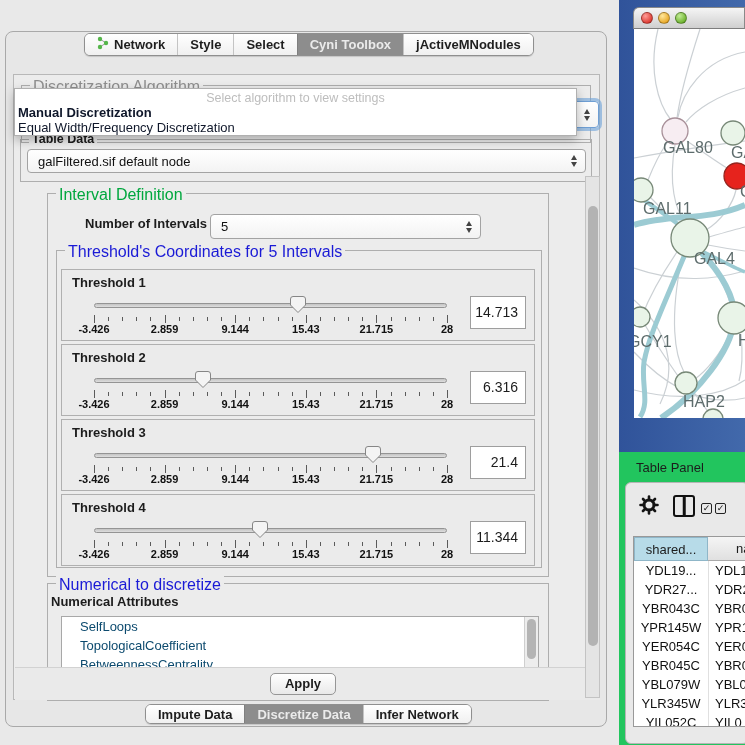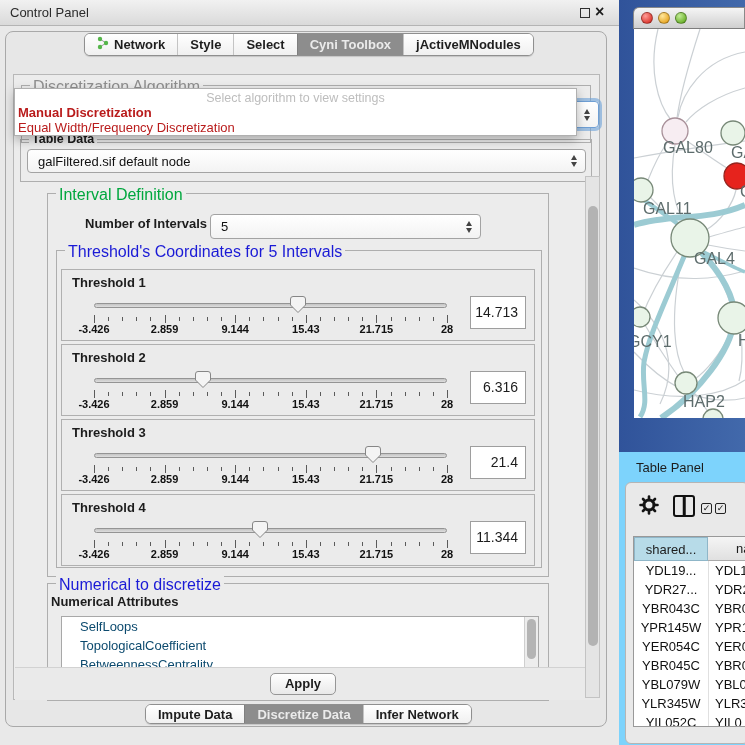--- a/index.html
+++ b/index.html
@@ -37,21 +37,21 @@
   .combo { position:absolute; background:linear-gradient(#ffffff,#f3f3f3); border:1px solid #a3a3a3; border-radius:4px;
     font-size:13px; color:#111; display:flex; align-items:center; padding-left:10px; }
   .stepper { position:absolute; right:7px; top:50%; transform:translateY(-50%); width:7px; height:12px; }
   .stepper .up { position:absolute; top:0; left:0; width:0; height:0; border-left:3.5px solid transparent; border-right:3.5px solid transparent; border-bottom:5px solid #444; }
   .stepper .dn { position:absolute; bottom:0; left:0; width:0; height:0; border-left:3.5px solid transparent; border-right:3.5px solid transparent; border-top:5px solid #444; }
   .combo-focus { box-shadow:0 0 0 3px rgba(108,162,216,.6); border:1px solid #6f9fd4; z-index:5; }
 
   #algo-popup { position:absolute; left:14px; top:88px; width:563px; height:48px; background:#ffffff;
     border:1px solid #b0b0b0; box-shadow:0 4px 10px rgba(0,0,0,.28); z-index:50; }
   #algo-popup .hint { position:absolute; left:0; top:2px; width:100%; text-align:center; font-size:12.5px; color:#bdbdbd; }
-  #algo-popup .opt { position:absolute; left:3px; font-size:13px; color:#b91c1c; white-space:nowrap; }
+  #algo-popup .opt { position:absolute; left:3px; font-size:13px; color:#0f172a; white-space:nowrap; }
   #algo-popup .opt.b { font-weight:bold; top:16px; }
   #algo-popup .opt.n { top:31px; }
 
   
   .th-row { position:absolute; left:0; width:474px; height:72px; border:1px solid #b0b0b0; background:#ebebeb; }
   .th-label { position:absolute; left:10px; top:5px; font-size:13px; font-weight:bold;text-align:right; }
   .th-track { position:absolute; left:32px; top:33px; width:353px; height:5px; border:1px solid #949494; border-radius:3px;
     background:linear-gradient(#c3c3c3,#dedede); }
   .th-thumb { position:absolute; top:26px; width:16px; height:17px; }
   .tick { position:absolute; width:1px; background:#5a5a5a; }
@@ -78,21 +78,21 @@
   #net-window { position:absolute; left:14px; top:7px; width:112px; height:411px; }
   #net-titlebar { position:absolute; left:0; top:0; width:112px; height:22px; border:1px solid #898989; border-bottom-color:#7d7d7d;
     border-radius:6px 0 0 0; background:linear-gradient(#f5f5f5,#cfcfcf); display:flex; align-items:center; padding-left:7px; gap:5px; }
   .light { width:12px; height:12px; border-radius:50%; border:1px solid rgba(0,0,0,.3); }
   .light.red { background:radial-gradient(circle at 35% 30%, #ff9d97, #dd3a31 75%); }
   .light.yel { background:radial-gradient(circle at 35% 30%, #ffe79c, #e8a827 75%); }
   .light.grn { background:radial-gradient(circle at 35% 30%, #c2ec96, #6db32e 75%); }
   #net-canvas { position:absolute; left:1px; top:22px; width:111px; height:389px; background:#ffffff; overflow:hidden; }
 
   
-  #table-area { position:absolute; left:619px; top:452px; width:126px; height:293px; background:#7dd3fc; }
+  #table-area { position:absolute; left:619px; top:452px; width:126px; height:293px; background:#22c55e; }
   #table-area .ptitle { position:absolute; left:17px; top:8px; font-size:13px; color:#1c1c1c; }
   #table-subpanel { position:absolute; left:6px; top:30px; width:124px; height:262px; background:#e9e9e9;
     border:1px solid #b5b5b5; border-radius:6px; }
   .split-icon { position:absolute; left:47px; top:12px; width:22px; height:22px; border:2.5px solid #111; border-radius:3px; }
   .split-icon .mid { position:absolute; left:50%; top:0; width:2.5px; height:100%; background:#111; transform:translateX(-50%); }
   .chk { position:absolute; top:20px; width:11px; height:11px; border:1.6px solid #222; border-radius:2px;
     font-size:9px; font-weight:bold; line-height:9px; text-align:center; color:#111; }
   #grid { position:absolute; left:7px; top:53px; width:113px; height:191px; background:#fff; border:1px solid #999; overflow:hidden; }
   .hcell { position:absolute; top:0; height:24px; font-size:13px; line-height:24px; }
   .hcell.c1 { left:0; width:74px; background:#b7dbe8; border:1px solid #8fb6c8; text-align:center; }
@@ -102,25 +102,20 @@
   .tcell.c1 { left:0; width:74px; text-align:center; }
   .tcell.c2 { left:74px; width:88px; padding-left:6px; border-left:1px solid #e0e0e0; }
 </style>
 </head>
 <body>
 
 <div id="root">
 
   <section id="control-window">
 
-    <div class="titlebar">
-      <span class="wtitle">Control Panel</span>
-      <span class="float-box"></span>
-      <span class="close-x">×</span>
-    </div>
 
     <div class="outer-panel"></div>
 
     <div class="tabbar" id="top-tabs">
       <div class="tabseg">
         <span>
           <svg width="12" height="14" viewBox="0 0 12 14">
               <path d="M3,3 L9,7 L3,11" stroke="#9a9a9a" fill="none"></path>
               <circle cx="3" cy="3" r="2.2" fill="#55b64a"></circle>
               <circle cx="3" cy="11" r="2.2" fill="#55b64a"></circle>

